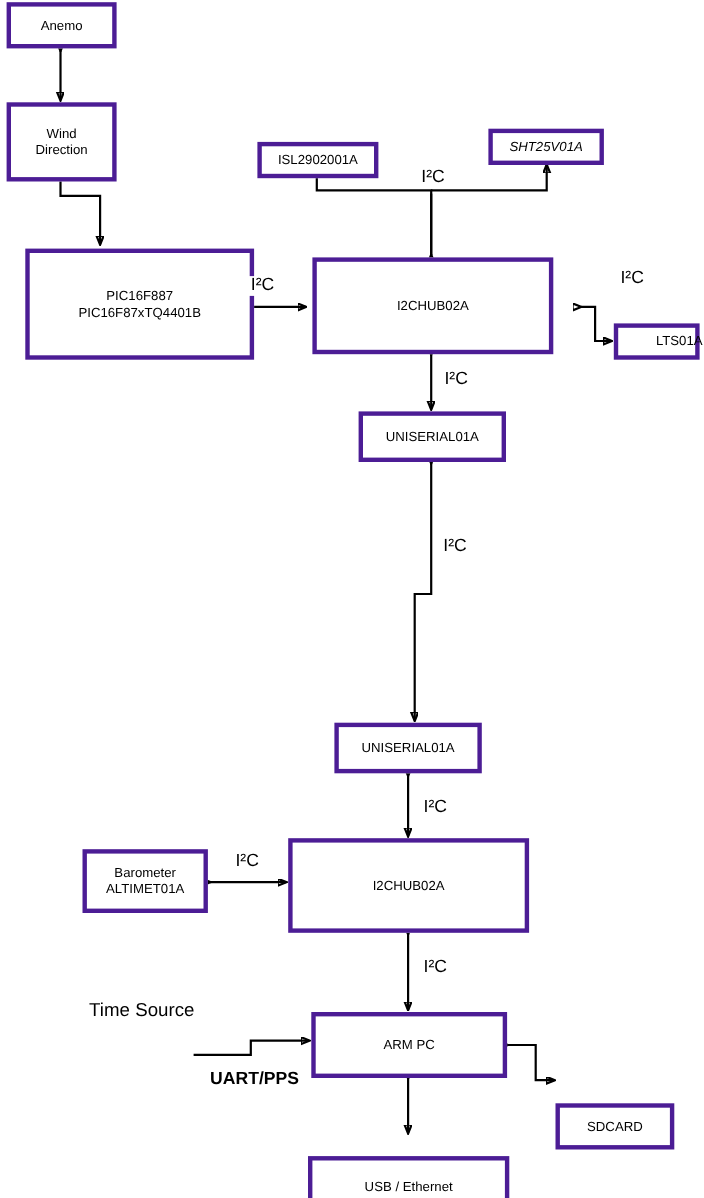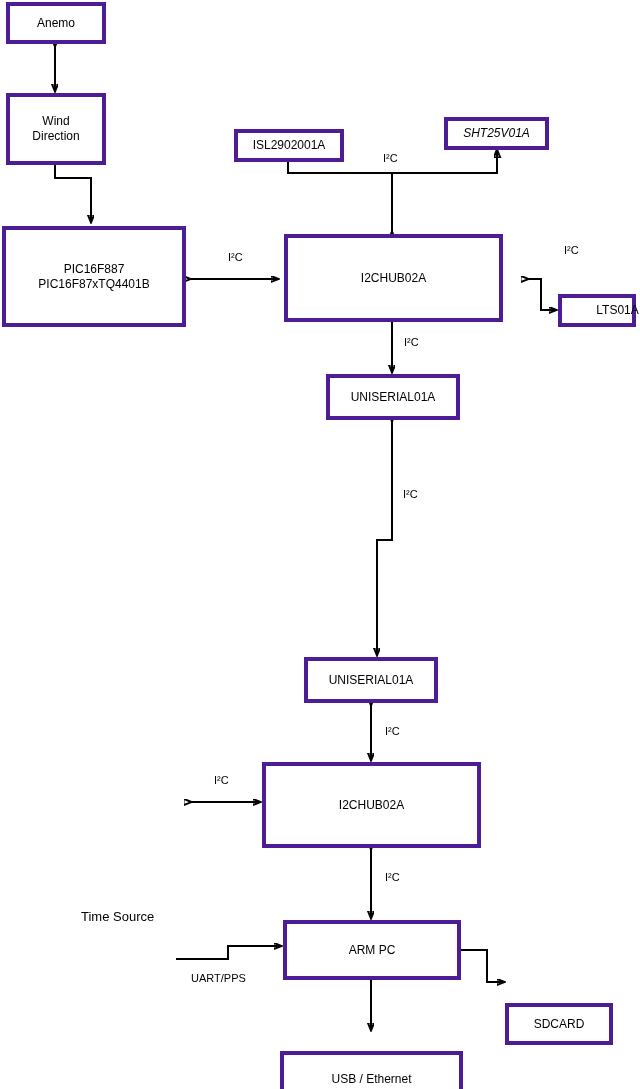--- a/index.html
+++ b/index.html
@@ -30,30 +30,30 @@
     color: #000000;
     line-height: 1.25;
     z-index: 2;
     padding: 2px 4px;
   }
   .node .lines {
     white-space: pre-line;
   }
   .edge-label {
     position: absolute;
-    font-size: 11px;
+    font-size: 16px;
     color: #000000;
     background: #ffffff;
     padding: 0 2px;
     z-index: 3;
     white-space: nowrap;
   }
   .free-label {
     position: absolute;
-    font-size: 13px;
+    font-size: 17px;
     color: #000000;
     z-index: 3;
     white-space: nowrap;
   }
   svg.wires {
     position: absolute;
     left: 0;
     top: 0;
     width: 640px;
     height: 1089px;
@@ -108,21 +108,21 @@
 
   <div class="node" style="left:6px; top:2px; width:100px; height:42px;">
     <span class="lines">Anemo</span>
   </div>
 
   <div class="node" style="left:6px; top:93px; width:100px; height:72px;">
     <span class="lines">Wind
 Direction</span>
   </div>
 
-  <div class="node" style="left:2px; top:226px; width:184px; height:101px;">
+  <div class="node" style="left:23px; top:226px; width:208px; height:101px;">
     <span class="lines">PIC16F887
 PIC16F87xTQ4401B</span>
   </div>
 
   <div class="node" style="left:234px; top:129px; width:110px; height:33px;">
     <span class="lines">ISL2902001A</span>
   </div>
 
   <div class="node" style="left:444px; top:117px; width:105px; height:33px;font-style:italic;">
     <span class="lines">SHT25V01A</span>
@@ -137,20 +137,24 @@
   </div>
 
   <div class="node" style="left:326px; top:374px; width:134px; height:46px;">
     <span class="lines">UNISERIAL01A</span>
   </div>
 
   <div class="node" style="left:304px; top:657px; width:134px; height:46px;">
     <span class="lines">UNISERIAL01A</span>
   </div>
 
+  <div class="node" style="left:75px; top:772px; width:114px; height:58px;">
+    <span class="lines">Barometer
+ALTIMET01A</span>
+  </div>
 
   <div class="node" style="left:262px; top:762px; width:219px; height:86px;">
     <span class="lines">I2CHUB02A</span>
   </div>
 
 
   <div class="node" style="left:283px; top:920px; width:178px; height:60px;align-items:center;">
     <span class="lines">ARM PC</span>
   </div>
 
@@ -171,17 +175,17 @@
   <div class="edge-label" style="left:402px; top:336px;">I²C</div>
 
   <div class="edge-label" style="left:401px; top:488px;">I²C</div>
 
   <div class="edge-label" style="left:383px; top:725px;">I²C</div>
 
   <div class="edge-label" style="left:212px; top:774px;">I²C</div>
 
   <div class="edge-label" style="left:383px; top:871px;">I²C</div>
 
-  <div class="edge-label" style="left:189px; top:972px;">UART/PPS</div>
+  <div class="edge-label" style="left:189px; top:972px;font-weight:bold;">UART/PPS</div>
 
   <div class="free-label" style="left:81px; top:909px;">Time Source</div>
 
 </div>
 
 </body></html>

